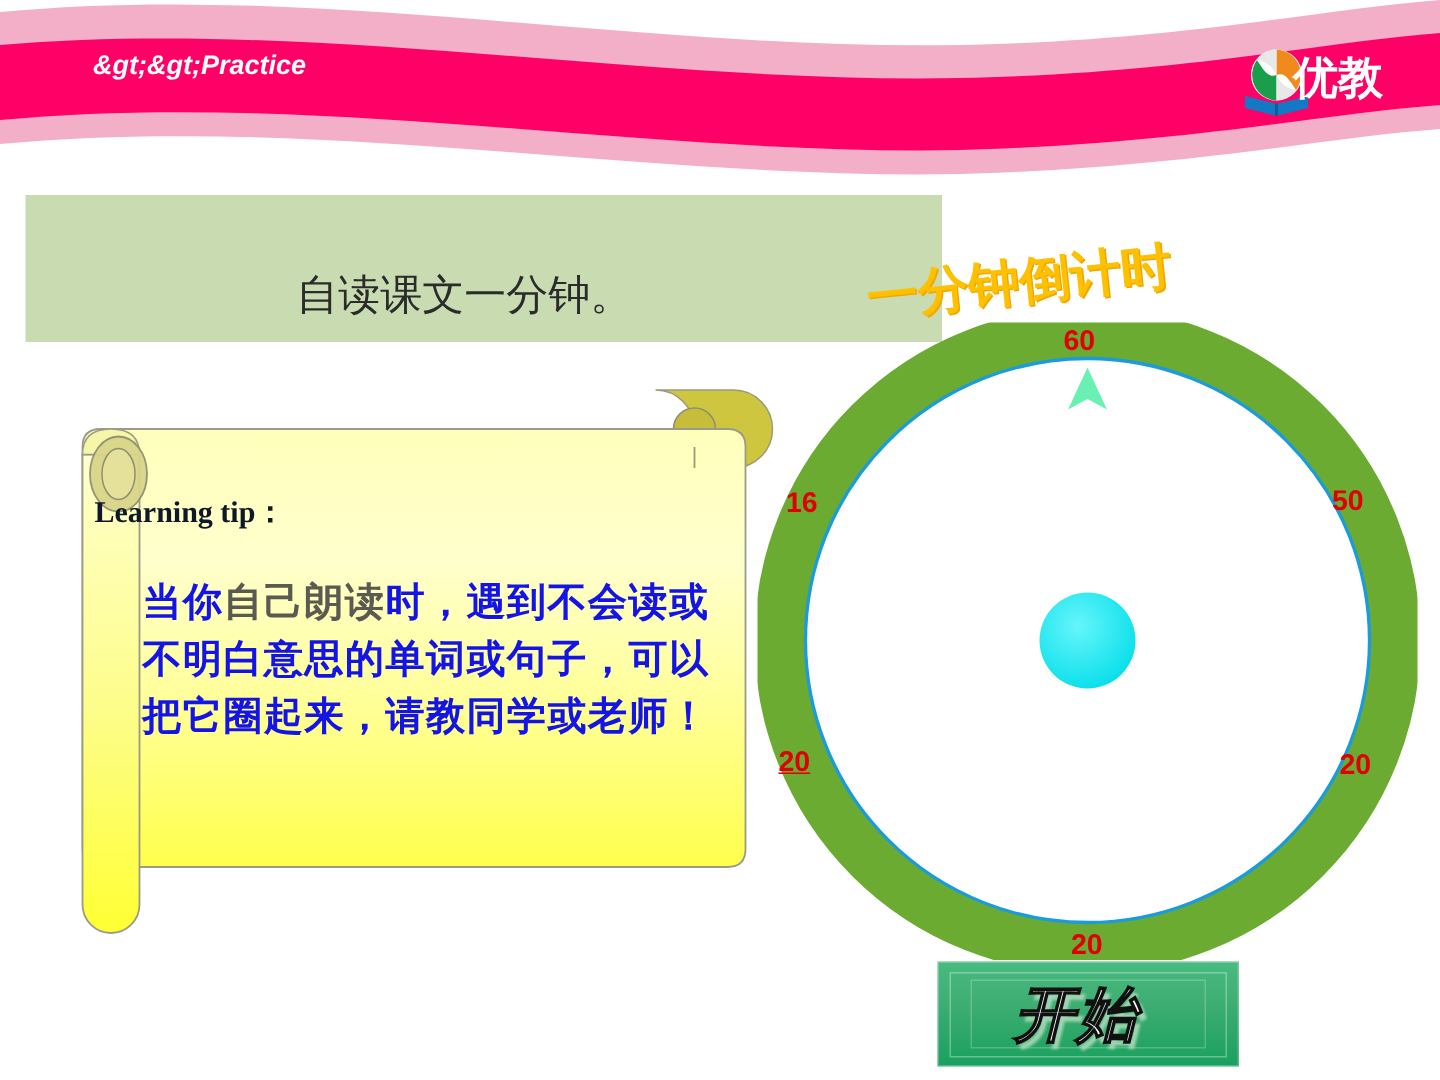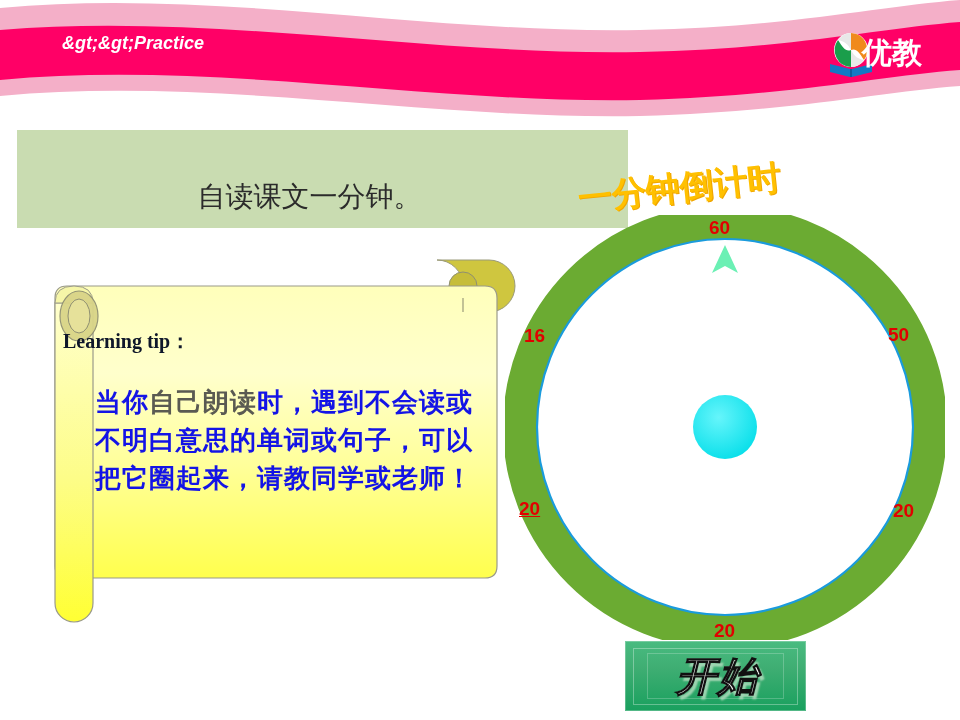--- a/index.html
+++ b/index.html
@@ -79,20 +79,21 @@
   .t30{left:714px;top:620px;}
   .t20{left:519px;top:498px;text-decoration:underline;}
   .t10{left:524px;top:325px;}
 
   
   .start-btn{
     position:absolute;left:625px;top:641px;width:181px;height:70px;
     background:linear-gradient(180deg,#49bb80 0%,#3fae73 38%,#19a05e 100%);
     box-shadow:0 0 0 1px rgba(255,255,255,.25) inset;
     cursor:pointer;
+    padding-left:20px;
   }
   .start-inner1{position:absolute;left:8px;top:7px;right:8px;bottom:6px;border:1px solid rgba(255,255,255,.32);}
   .start-inner2{position:absolute;left:22px;top:12px;right:22px;bottom:12px;border:1px solid rgba(255,255,255,.22);}
   .start-label{
     position:absolute;left:0;top:0;width:186px;height:70px;
     display:flex;align-items:center;justify-content:center;
     font-size:40px;font-weight:bold;font-style:italic;color:#ffffff;
     font-family:"DejaVu Sans","Liberation Sans",sans-serif;
     -webkit-text-stroke:1px #101010;
     text-shadow:3px 4px 2px rgba(180,220,190,.85);

